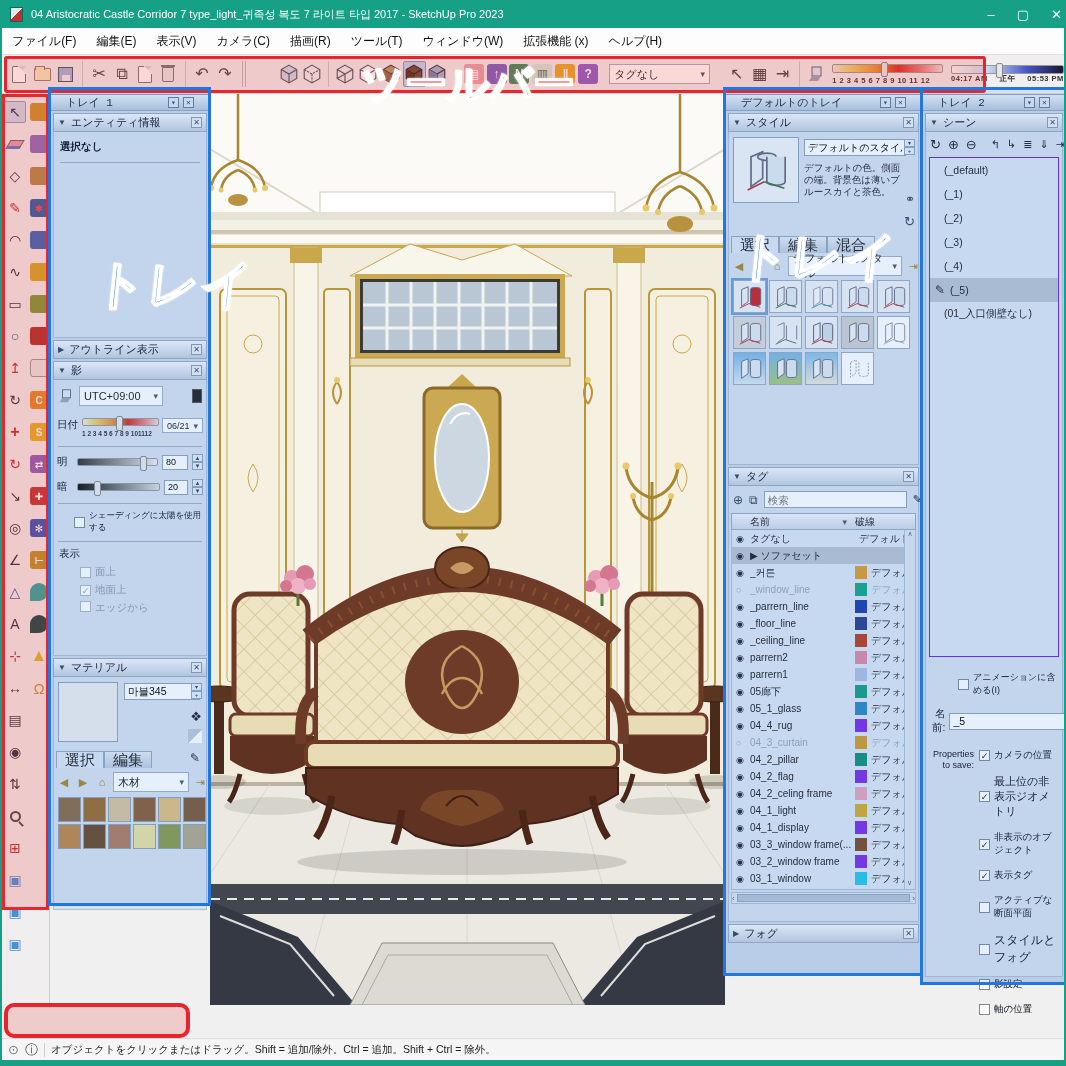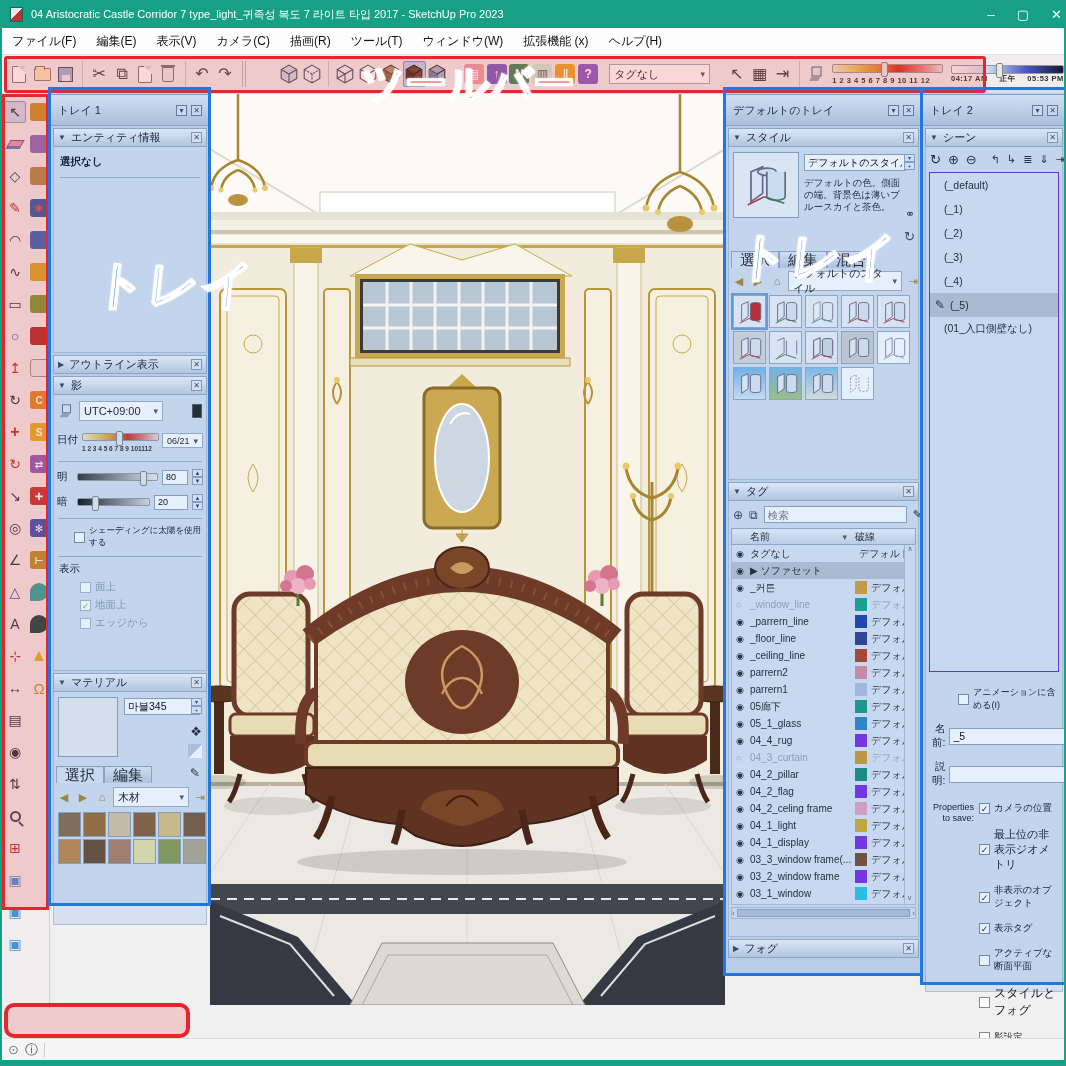--- a/index.html
+++ b/index.html
@@ -44,21 +44,21 @@
   .tcol { position:absolute; top:2px; width:24px; display:flex; flex-direction:column; align-items:center; }
   .tic { width:22px; height:22px; margin:5px 0; display:grid; place-items:center; font-size:14px; color:#334; }
   .tic.sel { background:#cdd8ea; border:1px solid #8aa0c0; border-radius:2px; }
   .cic { width:18px; height:18px; border-radius:3px; display:grid; place-items:center; font-size:10px; color:#fff; font-weight:bold; }
   .mag { width:11px; height:11px; border:2px solid #445; border-radius:50%; position:relative; }
   .mag::after { content:""; position:absolute; right:-5px; bottom:-5px; width:6px; height:2px; background:#445; transform:rotate(45deg); }
   .para { width:14px; height:9px; background:#e89ab0; border:1px solid #667; transform:skewX(-30deg); border-bottom:3px solid #5f78c8; }
 
   
   .tray { background:#ccd8e8; border:1px solid #8fa3bb; }
-  .tray-hd { height:31px; background:linear-gradient(#e8eef6,#b9c8da); border-bottom:1px solid #93a7bf; display:flex; align-items:center; padding:0 7px; font-size:11px; color:#223; }
+  .tray-hd { height:16px; background:linear-gradient(#e8eef6,#b9c8da); border-bottom:1px solid #93a7bf; display:flex; align-items:center; padding:0 15px; font-size:11px; color:#223;font-family:Liberation Mono, monospace; }
   .tray-hd .sp { flex:1; }
   .pinbox { width:11px; height:11px; border:1px solid #6a7a90; background:#dce6f2; margin-left:4px; display:grid; place-items:center; font-size:8px; color:#445; }
   .sec-hd { height:19px; margin:2px 2px 0 2px; background:linear-gradient(#f2f6fa,#c3cfdd); border:1px solid #9aacc2; display:flex; align-items:center; padding:0 4px; font-size:11px; color:#112; }
   .sec-hd .arr { font-size:8px; margin-right:5px; color:#345; }
   .sec-hd .sp { flex:1; }
   .xbox { width:11px; height:11px; border:1px solid #8a9ab0; background:#e8eef6; display:grid; place-items:center; font-size:8px; color:#445; }
   .panel { margin:0 2px; background:#d7e1ee; border:1px solid #aebfd2; border-top:none; position:relative; }
   .field { background:#fff; border:1px solid #8fa3bb; font-size:10.5px; padding:0 3px; font-family:inherit; }
   .spin { display:inline-flex; flex-direction:column; width:11px; }
   .spin b { height:8px; border:1px solid #8fa3bb; background:#e4ecf5; font-size:6px; line-height:6px; text-align:center; color:#345; font-weight:normal; }
@@ -431,42 +431,42 @@
         <span class="spin">
             <b>▲</b>
             <b>▼</b>
           </span>
       </div>
       <div style="display:flex;align-items:center;gap:4px;padding:9px 3px 0">
         <span class="lbl" style="width:16px">暗</span>
         <span class="slider" style="flex:1;height:8px;background:linear-gradient(90deg,#111,#ddd)">
             <span class="sthumb" style="left:20%"></span>
           </span>
-        <input class="field" style="width: 34px; height: 15px; font-size: 9px;" value="20">
+        <input class="field" style="width: 24px; height: 15px; font-size: 9px;" value="20">
         <span class="spin">
             <b>▲</b>
             <b>▼</b>
           </span>
       </div>
       <div class="hr" style="margin:8px 4px 0"></div>
       <div style="display:flex;align-items:center;gap:4px;padding:6px 3px 0 20px">
         <span class="cb"></span>
         <span class="lbl" style="font-size:8.5px">シェーディングに太陽を使用する</span>
       </div>
       <div class="hr" style="margin:7px 4px 0"></div>
       <div class="lbl" style="padding:5px 0 0 5px">表示</div>
       <div style="display:flex;align-items:center;gap:4px;padding:4px 0 0 26px">
         <span class="cb dim"></span>
         <span class="lbl dimtx">面上</span>
       </div>
       <div style="display:flex;align-items:center;gap:4px;padding:4px 0 0 26px">
         <span class="cb dim">✓</span>
         <span class="lbl dimtx">地面上</span>
       </div>
-      <div style="display:flex;align-items:center;gap:4px;padding:4px 0 0 26px">
+      <div style="display:flex;gap:4px;padding:4px 0 0 26px">
         <span class="cb dim"></span>
         <span class="lbl dimtx">エッジから</span>
       </div>
     </div>
 
     <div class="sec-hd">
       <span class="arr">▼</span>
       <span>マテリアル</span>
         <span class="sp"></span>
       <span class="xbox">✕</span>
@@ -1034,24 +1034,20 @@
             <span>(01_入口側壁なし)</span>
           </div>
       </div>
       <div style="display:flex;align-items:center;gap:4px;padding:14px 0 0 32px">
         <span class="cb"></span>
         <span class="lbl" style="font-size:9px">アニメーションに含める(I)</span>
       </div>
       <div style="display:flex;align-items:center;gap:4px;padding:10px 6px 0 6px">
         <span class="lbl" style="width:28px;text-align:right">名前:</span>
         <input class="field" style="flex: 1 1 0%; height: 17px;" value="_5">
-      </div>
-      <div style="display:flex;align-items:center;gap:4px;padding:10px 6px 0 6px">
-        <span class="lbl" style="width:28px;text-align:right">説明:</span>
-        <input class="field" style="flex: 1 1 0%; height: 17px;">
       </div>
       <div style="display:flex;padding:14px 4px 0 2px">
         <div style="width:46px;font-size:9px;text-align:right;color:#112;line-height:1.2">
           <div>Properties</div>
           <div>to save:</div>
         </div>
         <div style="flex:1;padding-left:5px">
           <div style="display:flex;align-items:center;gap:4px;margin-bottom:12px">
               <span class="cb">✓</span>
               <span class="lbl" style="font-size:9.5px">カメラの位置</span>
@@ -1087,20 +1083,21 @@
         </div>
       </div>
     </div>
   </div>
 
 
   <div class="abs statusbar">
     <span style="font-size:13px;color:#777">⊙</span>
     <span style="font-size:13px;color:#555">ⓘ</span>
     <span style="width:1px;height:14px;background:#ccc"></span>
+    <span>オブジェクトをクリックまたはドラッグ。Shift = 追加/除外。Ctrl = 追加。Shift + Ctrl = 除外。</span>
   </div>
   <div class="abs teal-strip"></div>
 
   <div class="ann red" style="left:2px; top:56px; width:982px; height:37px; border-radius:3px"></div>
   <div class="ann red" style="left:0px; top:94px; width:47px; height:816px"></div>
   <div class="ann red" style="left:2px; top:1003px; width:186px; height:35px; border-radius:10px; border-width:4px"></div>
   <div class="ann blue" style="left:46px; top:87px; width:163px; height:819px"></div>
   <div class="ann blue" style="left:721px; top:87px; width:200px; height:889px"></div>
   <div class="ann blue" style="left:918px; top:87px; width:148px; height:898px"></div>
   <div class="ann-label red" style="left:360px; top:56px">ツールバー</div>

